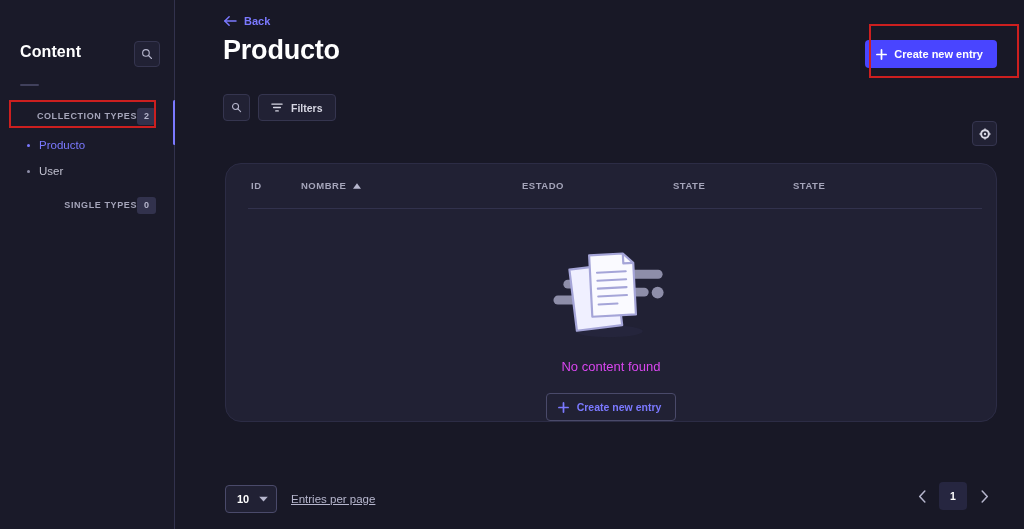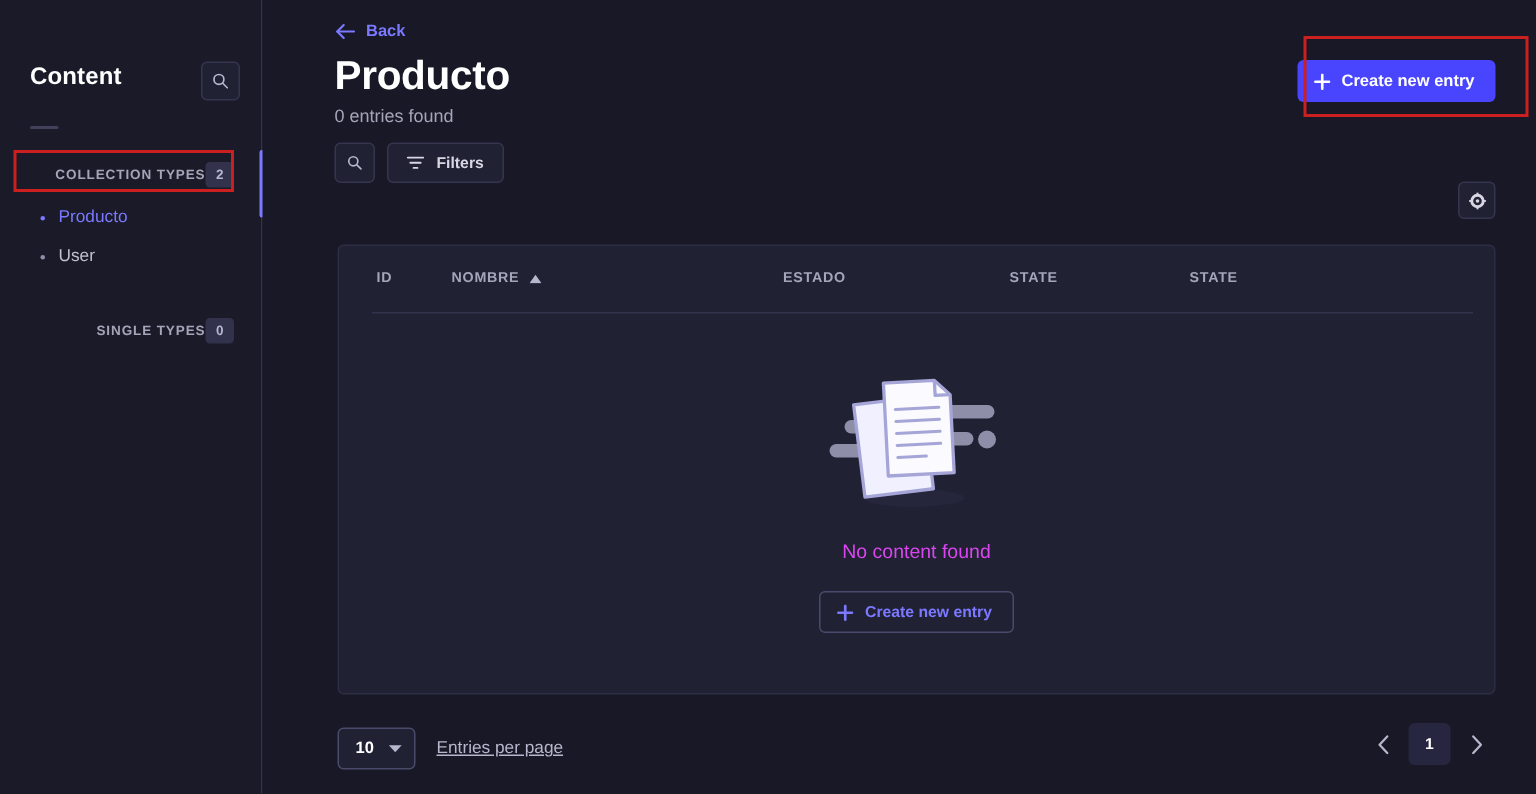--- a/index.html
+++ b/index.html
@@ -72,21 +72,21 @@
   .create-btn {
     position: absolute; right: 27px; top: 40px;
     height: 28px; border-radius: 4px;
     background: #4945ff; color: #ffffff;
     display: flex; align-items: center; gap: 7px;
     padding: 0 14px 0 11px;
     font-size: 11px; font-weight: bold;
   }
 
   
-  .toolbar { display: flex; align-items: center; gap: 8px; padding-left: 48px; margin-top: 11px; }
+  .toolbar { display: flex; align-items: center; gap: 8px; padding-left: 48px; margin-top: 28px; }
   .tb-sq {
     width: 27px; height: 27px; border-radius: 4px;
     background: #212134; border: 1px solid #35354f;
     display: flex; align-items: center; justify-content: center;
   }
   .tb-filters {
     height: 27px; border-radius: 4px;
     background: #212134; border: 1px solid #35354f;
     display: flex; align-items: center; gap: 8px;
     padding: 0 12px;
@@ -94,22 +94,22 @@
   }
   .tb-gear {
     position: absolute; right: 27px; top: 121px;
     width: 25px; height: 25px; border-radius: 4px;
     background: #212134; border: 1px solid #35354f;
     display: flex; align-items: center; justify-content: center;
   }
 
   
   .card {
-    position: absolute; left: 50px; right: 27px; top: 163px; height: 300px;
-    background: #212134; border: 1px solid #2c2c45; border-radius: 4px;
+    position: absolute; left: 50px; right: 27px; top: 163px; height: 259px;
+    background: #212134; border: 1px solid #2c2c45; border-radius: 16px;
     overflow: hidden;
   }
   .thead { position: relative; height: 44px; }
   .th {
     position: absolute; top: 16px;
     color: #a5a5ba; font-size: 9.5px; font-weight: bold; letter-spacing: .5px;
     display: flex; align-items: center; gap: 7px;
   }
   .th-sep { position: absolute; left: 22px; right: 14px; top: 44px; height: 1px; background: #32324d; }
 
@@ -175,40 +175,39 @@
       <div class="sb-item active">
         <span class="sb-dot"></span>
         <span class="sb-item-label">Producto</span>
       </div>
       <div class="sb-item">
         <span class="sb-dot"></span>
         <span class="sb-item-label">User</span>
       </div>
     </div>
 
-    <div class="sb-sec" style="margin-top:27px">
+    <div class="sb-sec" style="margin-top:12px">
       <span class="sb-sec-label">SINGLE TYPES</span>
       <span class="sb-badge">0</span>
     </div>
 
     <div class="sb-scroll"></div>
   </aside>
 
   <main id="main">
 
     <div class="back-row">
       <svg width="14" height="12" viewBox="0 0 16 14">
         <line x1="2" y1="7" x2="15" y2="7" stroke="#7b79ff" stroke-width="1.7" stroke-linecap="round"></line>
         <polyline points="7,2 2,7 7,12" fill="none" stroke="#7b79ff" stroke-width="1.7" stroke-linecap="round" stroke-linejoin="round"></polyline>
       </svg>
       <span class="back-label">Back</span>
     </div>
 
     <h1 class="page-title">Producto</h1>
-    <div class="page-sub">0 entries found</div>
 
     <div class="create-btn">
       <svg width="11" height="11" viewBox="0 0 12 12">
         <line x1="6" y1="1" x2="6" y2="11" stroke="#fff" stroke-width="1.9" stroke-linecap="round"></line>
         <line x1="1" y1="6" x2="11" y2="6" stroke="#fff" stroke-width="1.9" stroke-linecap="round"></line>
       </svg>
       <span>Create new entry</span>
     </div>
 
     <div class="toolbar">

